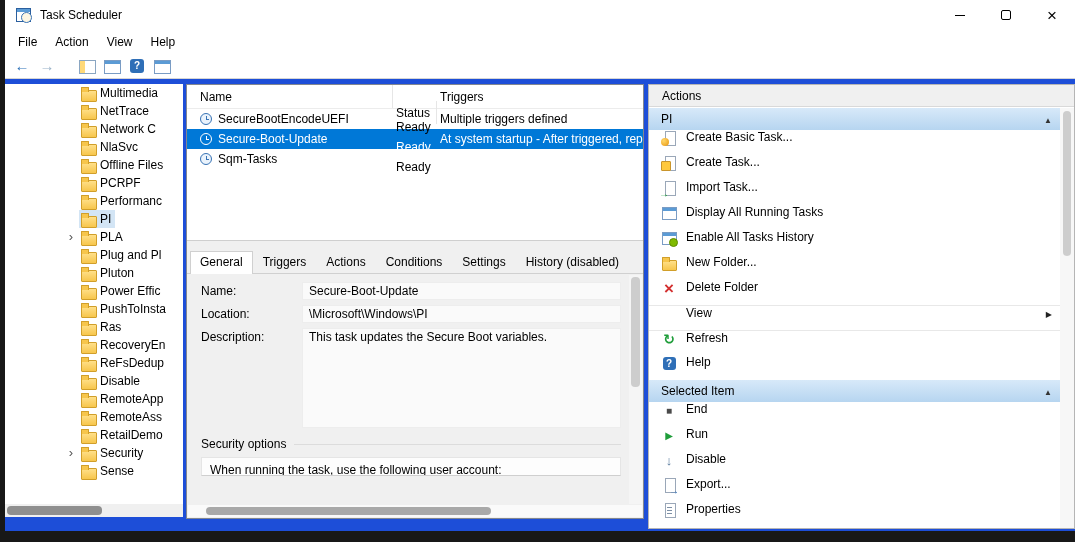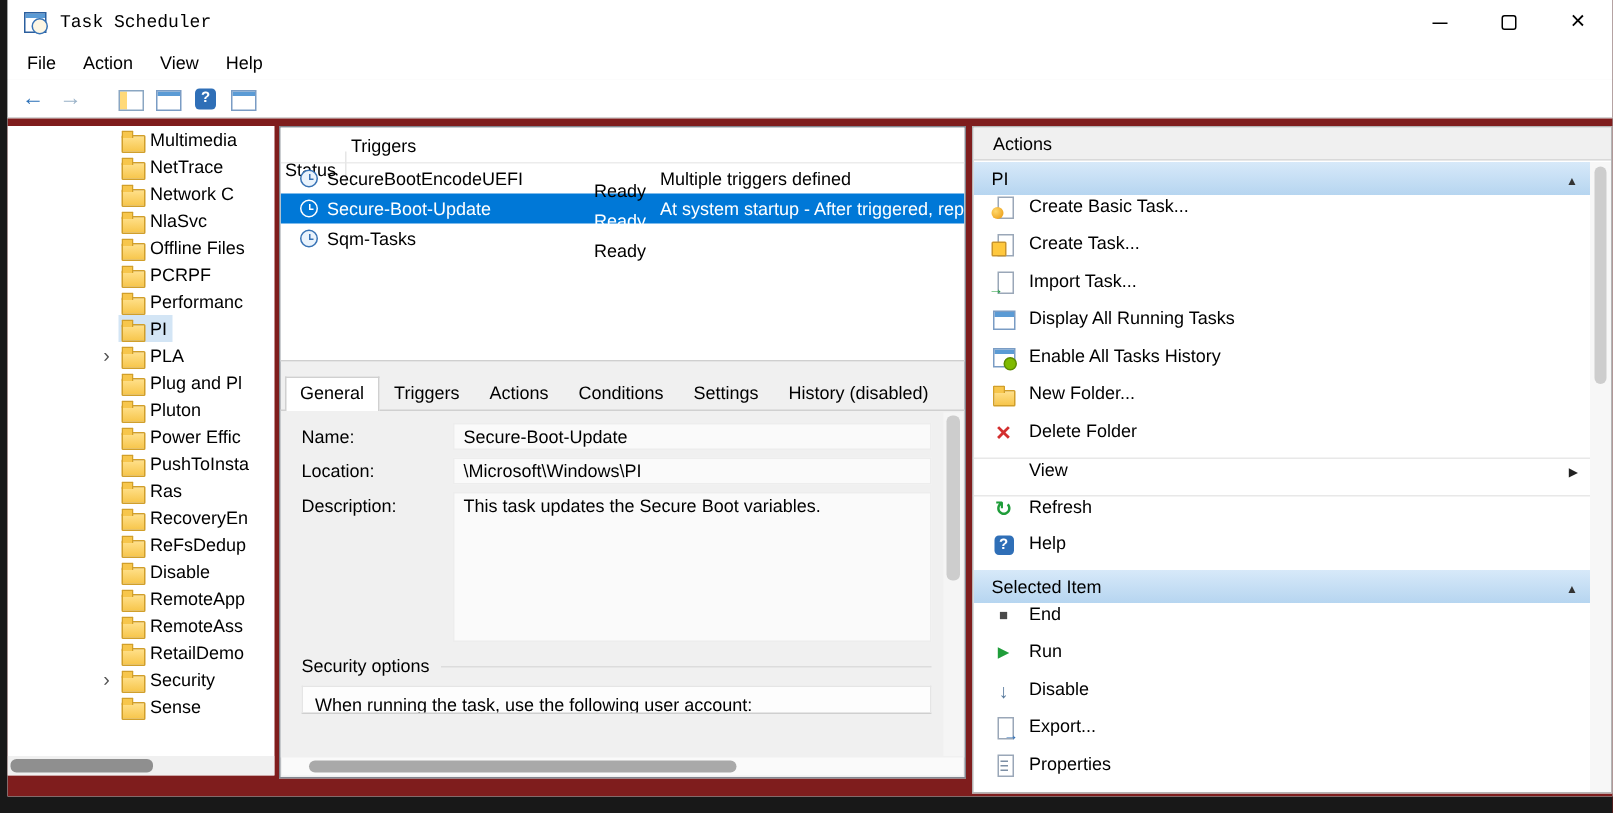--- a/index.html
+++ b/index.html
@@ -6,21 +6,21 @@
   html,body { width:1075px; height:542px; }
   body {
     font-family:"Liberation Sans","DejaVu Sans",sans-serif;
     font-size:12px; color:#000;
     background:#181818;
     position:relative; overflow:hidden;
   }
   .window { position:absolute; left:5px; top:0; width:1070px; height:531px; background:#f0f0f0; overflow:hidden; }
 
   
-  .titlebar { height:30px; background:#fff; display:flex; align-items:center; padding-left:11px;font-family:Liberation Mono, monospace; }
+  .titlebar { height:30px; background:#fff; display:flex; align-items:center; padding-left:11px; }
   .app-icon { width:16px; height:16px; position:relative; margin-right:8px; flex:0 0 16px; }
   .app-icon::before { content:""; position:absolute; left:0; top:1px; width:13px; height:12px; border:1px solid #2b5f9e; background:linear-gradient(#5b9bd5 0 3px,#fff 3px); }
   .app-icon::after { content:""; position:absolute; right:0; bottom:0; width:9px; height:9px; border-radius:50%; background:#fdf6e3; border:1px solid #3873b5; }
   .title-text { font-size:12px; }
   .win-controls { margin-left:auto; display:flex; height:100%; }
   .win-btn { width:46px; display:flex; align-items:center; justify-content:center; }
   .glyph-min { width:10px; height:1px; background:#000; display:block; }
   .glyph-max { width:10px; height:10px; border:1px solid #000; border-radius:2px; display:block; }
   .glyph-close::before { content:"×"; font-size:17px; line-height:1; }
 
@@ -32,21 +32,21 @@
   .toolbar { height:26px; background:#fff; border-bottom:1px solid #d5d5d5; display:flex; align-items:center; padding-left:8px; gap:7px; }
   .tbtn { width:18px; height:18px; display:flex; align-items:center; justify-content:center; position:relative; }
   .tb-back::before { content:"←"; font-size:15px; color:#2c71b8; }
   .tb-forward::before { content:"→"; font-size:15px; color:#9ab2c8; }
   .tb-sep { width:8px; }
   .tb-tree::before { content:""; position:absolute; left:1px; top:3px; width:15px; height:12px; border:1px solid #8aa6c2; background:linear-gradient(90deg,#ffd978 0 5px,#fff 5px); }
   .tb-table::before { content:""; position:absolute; left:1px; top:3px; width:15px; height:12px; border:1px solid #7a9cc4; background:linear-gradient(#5b9bd5 0 3px,#fff 3px); }
   .tb-help::before { content:"?"; width:14px; height:14px; background:#2f6fb7; color:#fff; border-radius:3px; font-size:10px; font-weight:bold; display:flex; align-items:center; justify-content:center; }
 
   
-  .main { position:absolute; left:0; right:0; top:79px; bottom:0; background:#7f1d1d; }
+  .main { position:absolute; left:0; right:0; top:79px; bottom:0; background:#1d4ed8; }
 
   
   .tree-panel { position:absolute; left:0; top:5px; width:178px; bottom:14px; background:#fff; overflow:hidden; }
   .tree-row { height:18px; display:flex; align-items:center; padding-left:58px; white-space:nowrap; }
   .chev { flex:0 0 16px; color:#555; font-size:13px; line-height:16px; text-align:center; }
   .tree-row.exp .chev::before { content:"›"; }
   .hl { display:flex; align-items:center; height:18px; padding:0 4px 0 2px; }
   .tree-row.sel .hl { background:#d3e5f5; }
   .folder-icon { width:14px; height:13px; position:relative; flex:0 0 14px; }
   .folder-icon::before { content:""; position:absolute; left:0; top:3px; width:14px; height:10px; background:linear-gradient(#ffe08a,#f7c64c); border:1px solid #d19f2a; border-radius:1px; }
@@ -323,20 +323,21 @@
           </div>
       </div>
       <div class="tree-hscroll">
           <div class="hthumb"></div>
         </div>
     </div>
 
     <div class="middle-panel">
       <div class="task-list">
         <div class="tl-header">
+          <div class="cname">Name</div>
           <div class="cstatus">Status</div>
           <div class="ctrig">Triggers</div>
         </div>
         <div class="tl-row">
           <div class="cname">
               <span class="task-icon"></span>
               <span>SecureBootEncodeUEFI</span>
             </div>
           <div class="cstatus">Ready</div>
           <div class="ctrig">Multiple triggers defined</div>

